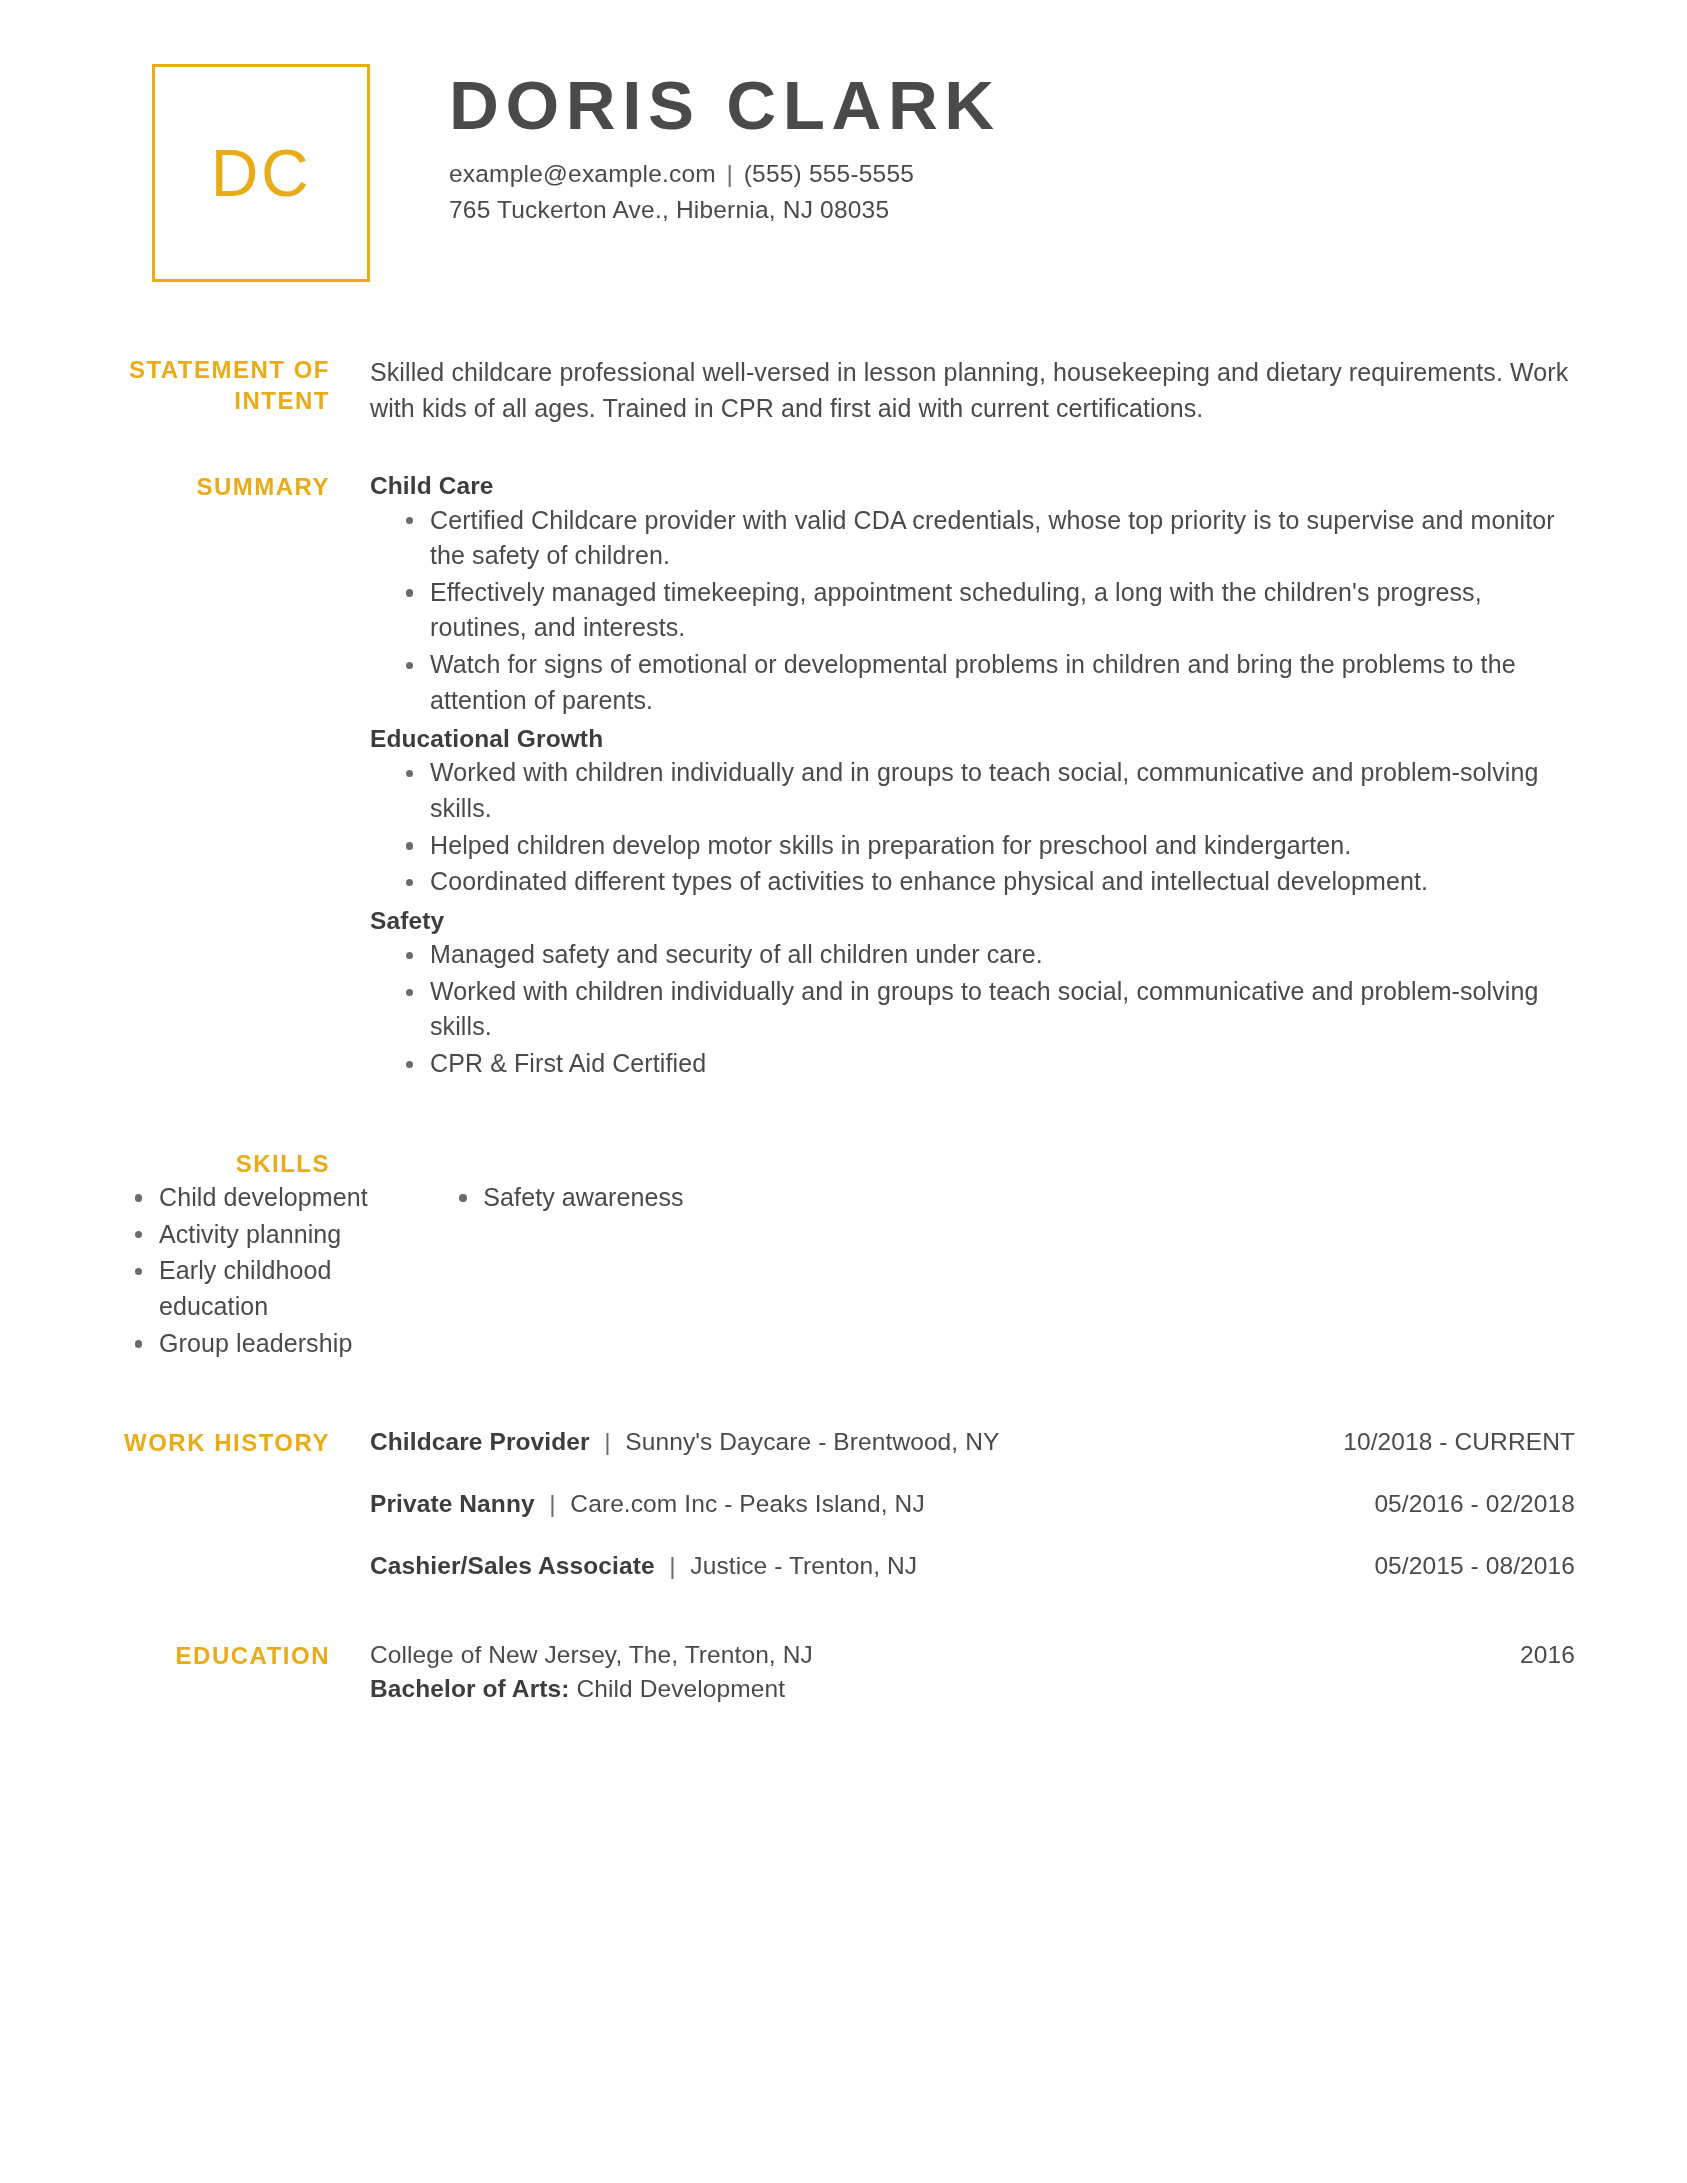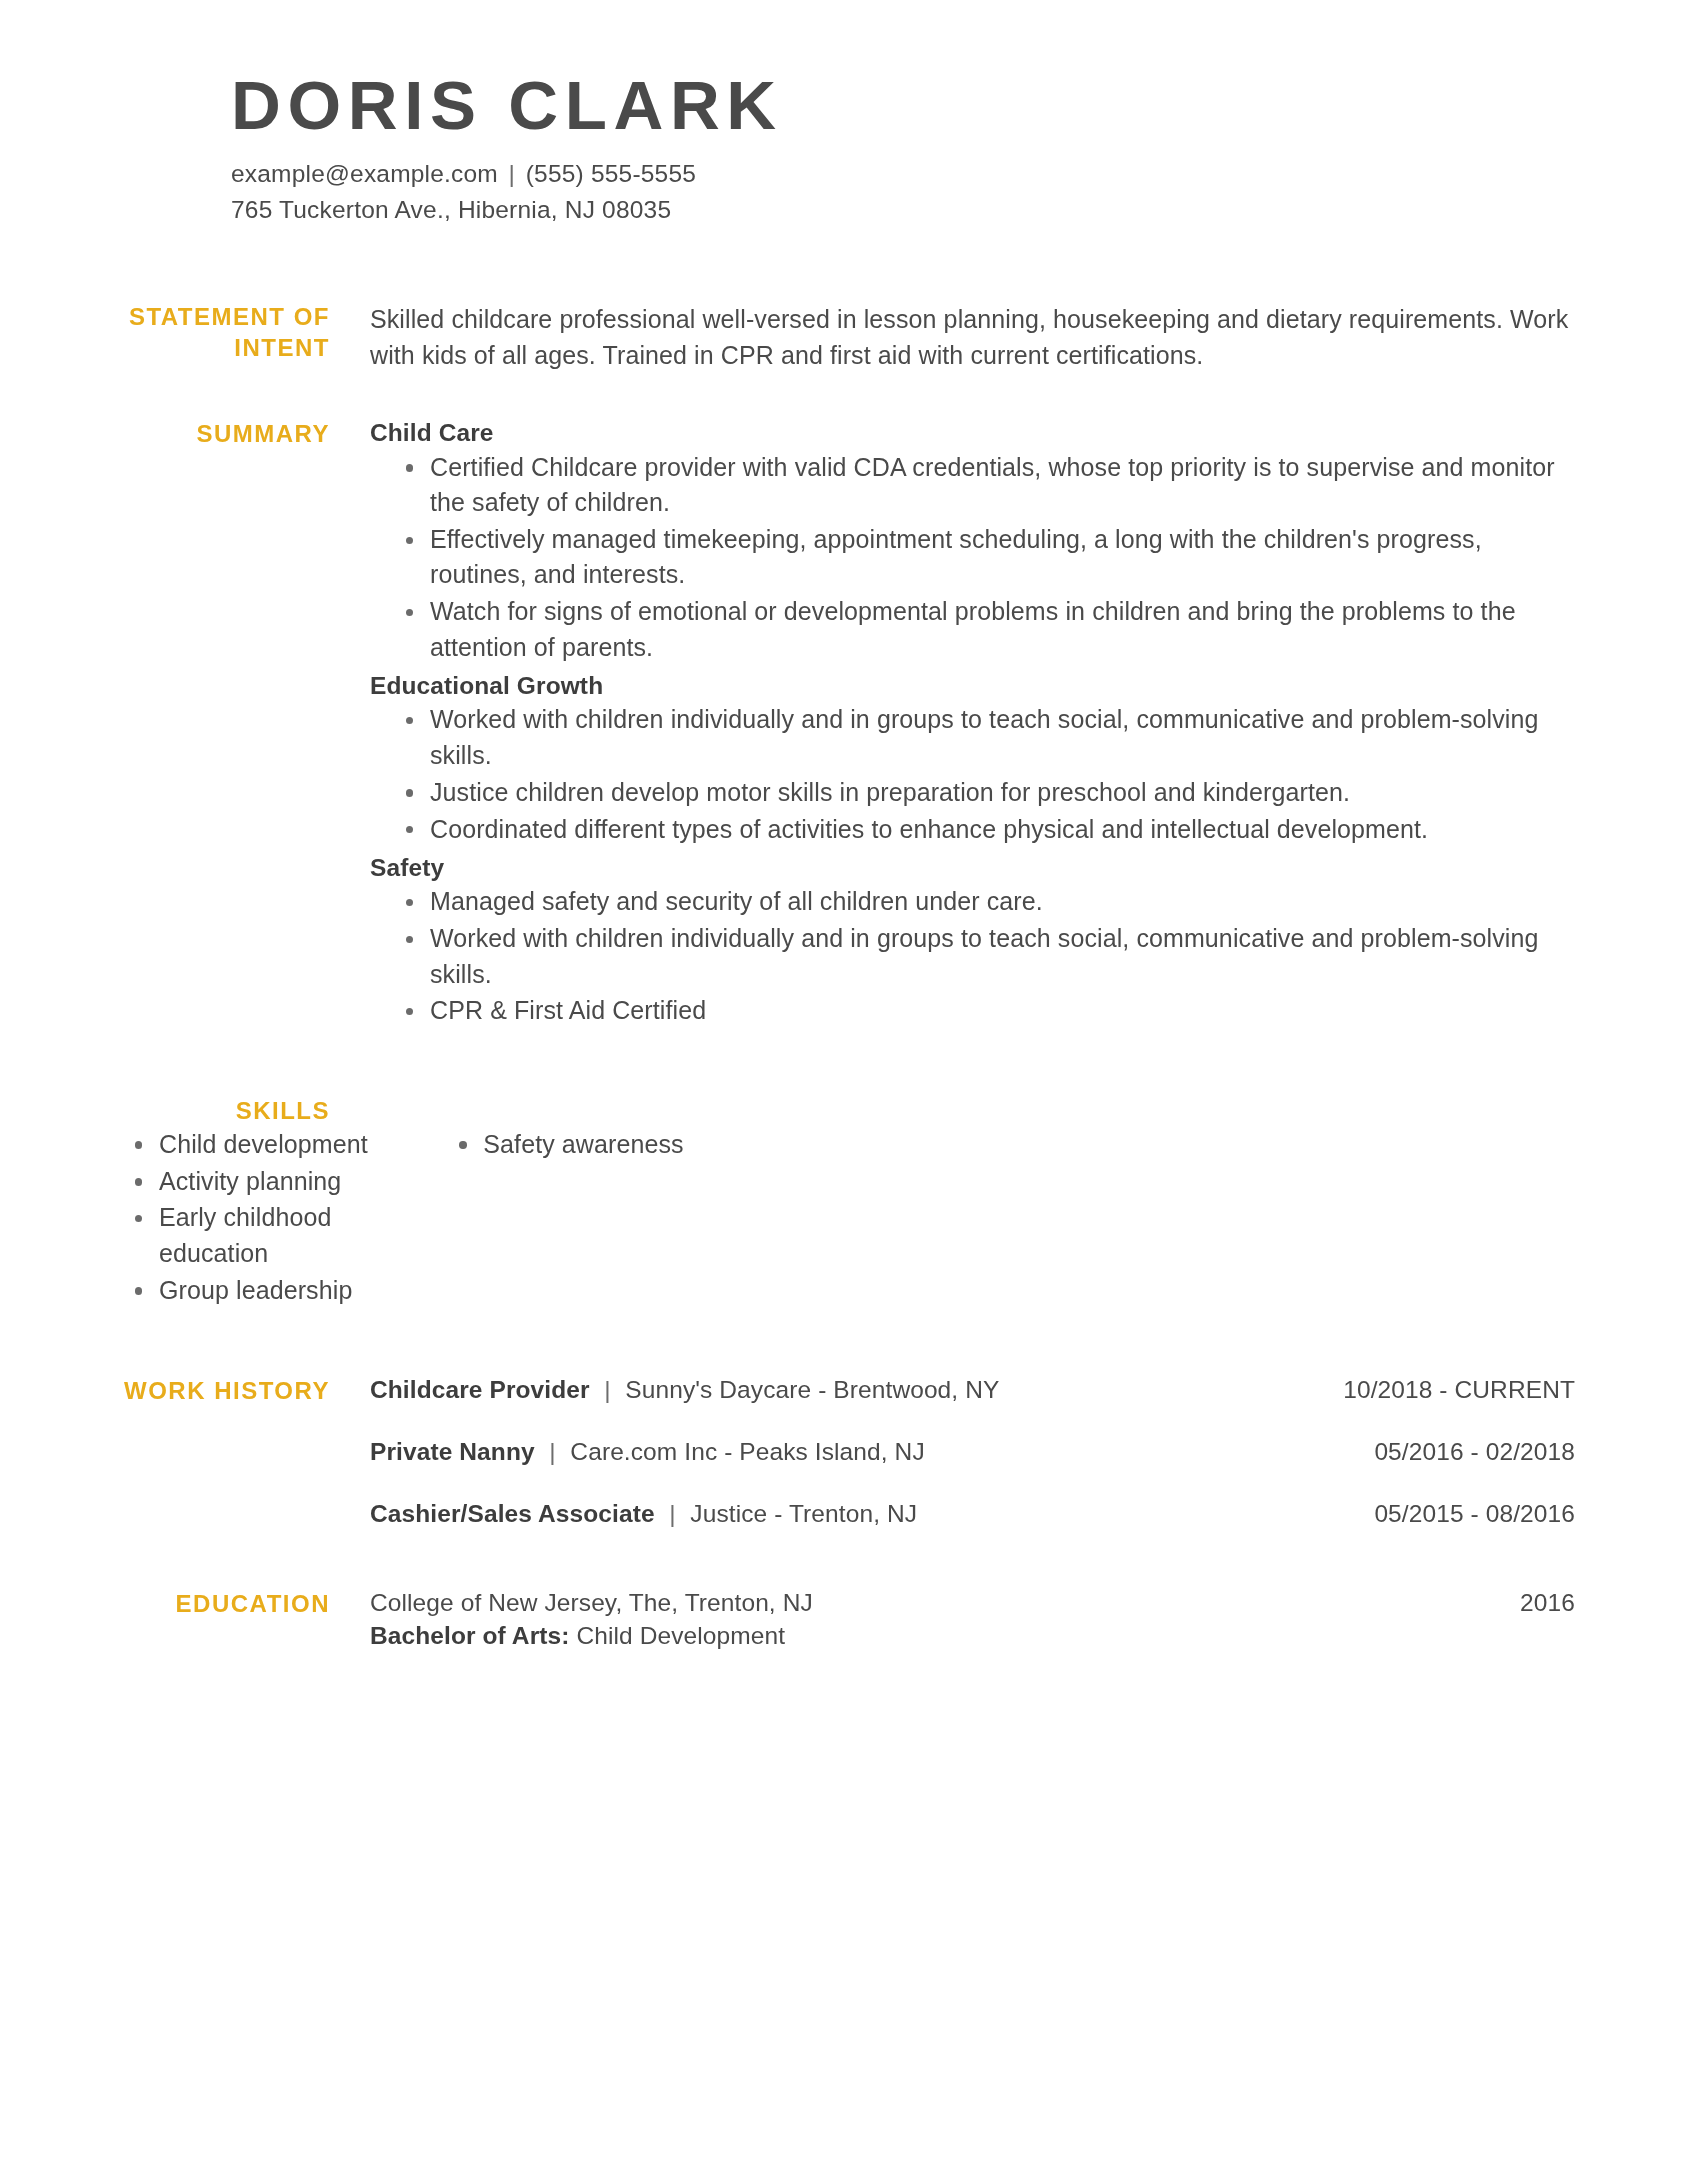--- a/index.html
+++ b/index.html
@@ -206,20 +206,23 @@
   .section.skills { margin-top: 66px; flex-direction: column; }
   .section.work { margin-top: 66px; }
   .section.education { margin-top: 61px; }
 </style>
 </head>
 <body>
 
 <div class="page">
 
   <div class="header">
+    <div class="monogram">
+      <span class="monogram-text">DC</span>
+    </div>
     <div class="header-text">
       <div class="name">DORIS CLARK</div>
       <div class="contact-line">
         <span>example@example.com</span><span class="contact-sep">|</span><span>(555) 555-5555</span>
       </div>
       <div class="contact-line">765 Tuckerton Ave., Hibernia, NJ 08035</div>
     </div>
   </div>
 
   <div class="content">
@@ -245,21 +248,21 @@
             <li>Certified Childcare provider with valid CDA credentials, whose top priority is to supervise and monitor the safety of children.</li>
             <li>Effectively managed timekeeping, appointment scheduling, a long with the children's progress, routines, and interests.</li>
             <li>Watch for signs of emotional or developmental problems in children and bring the problems to the attention of parents.</li>
           </ul>
         </div>
 
         <div class="subgroup">
           <div class="subhead">Educational Growth</div>
           <ul class="bullets">
             <li>Worked with children individually and in groups to teach social, communicative and problem-solving skills.</li>
-            <li>Justice children develop motor skills in preparation for preschool and kindergarten.</li>
+            <li>Helped children develop motor skills in preparation for preschool and kindergarten.</li>
             <li>Coordinated different types of activities to enhance physical and intellectual development.</li>
           </ul>
         </div>
 
         <div class="subgroup">
           <div class="subhead">Safety</div>
           <ul class="bullets">
             <li>Managed safety and security of all children under care.</li>
             <li>Worked with children individually and in groups to teach social, communicative and problem-solving skills.</li>
             <li>CPR &amp; First Aid Certified</li>

